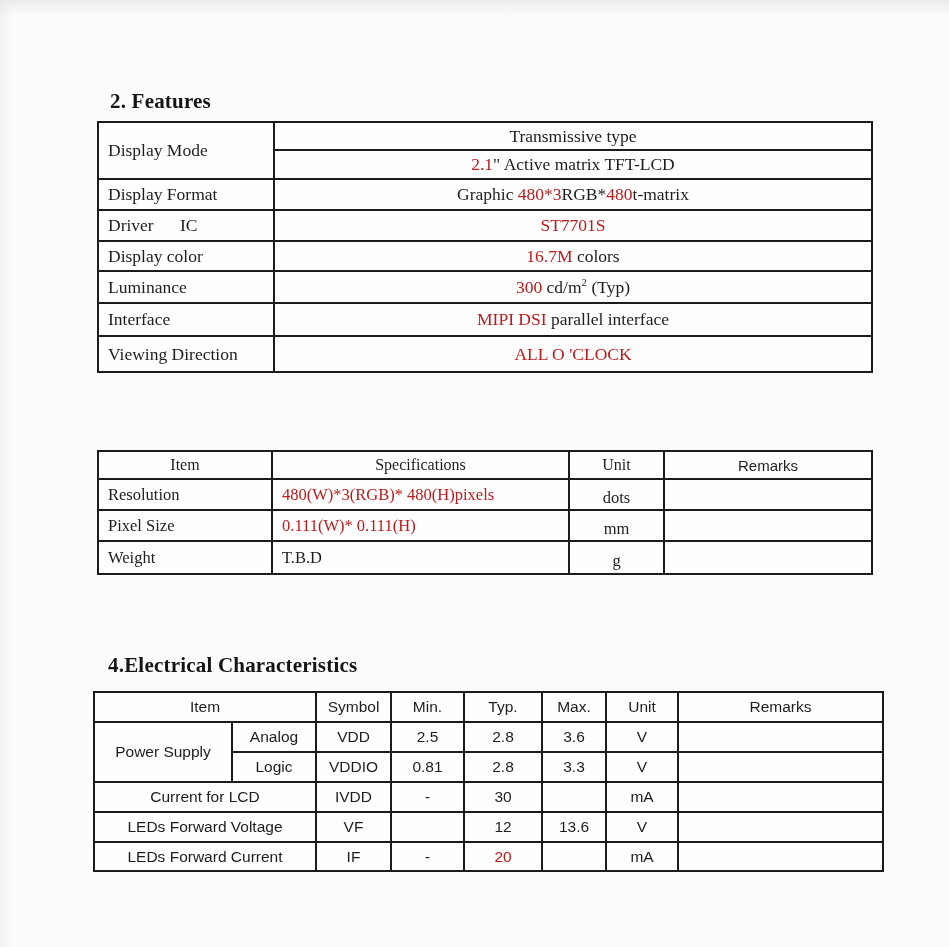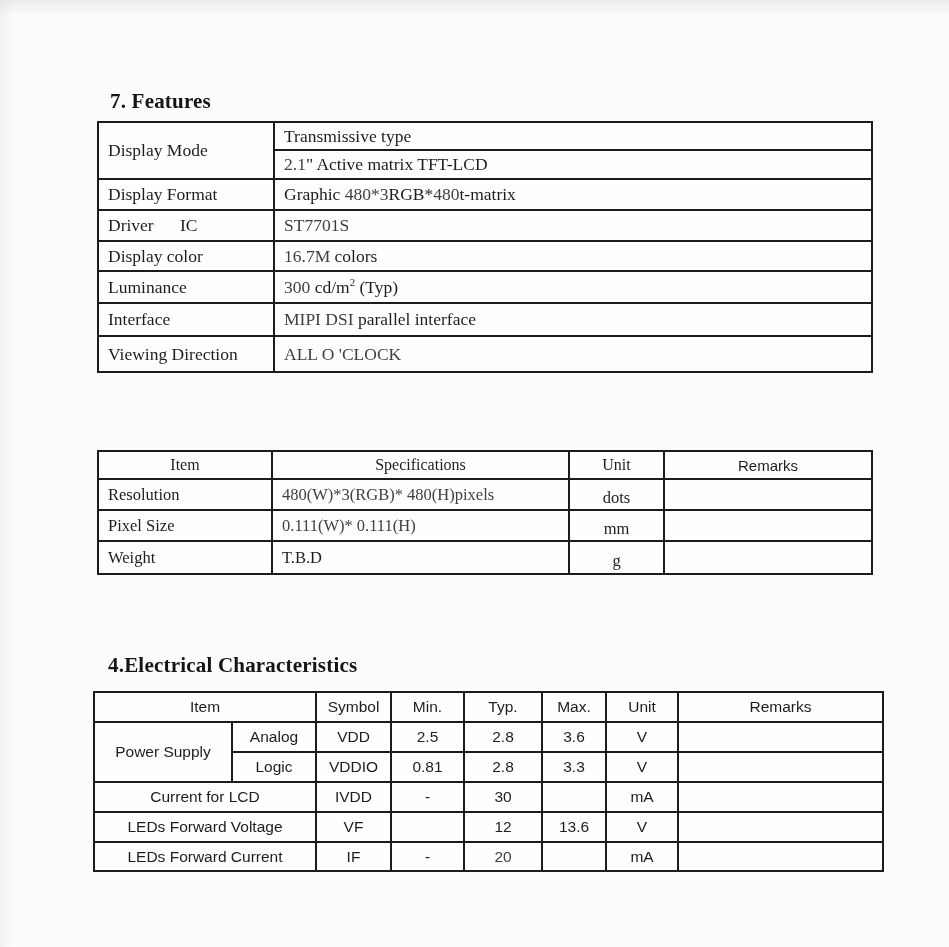--- a/index.html
+++ b/index.html
@@ -26,27 +26,27 @@
 
   table.tbl{
     position:absolute;border-collapse:collapse;table-layout:fixed;
     background:#fefefe;
   }
   table.tbl td,table.tbl th{
     border:2px solid #1c1c1c;
     padding:0 9px;vertical-align:middle;
     overflow:hidden;
   }
-  .red{color:#404040;}
+  .red{color:#b91c1c;}
   sup{font-size:.62em;line-height:0;}
 
   
   #features-table{left:97px;top:121px;width:776px;font-size:17.5px;}
   #features-table td.lbl{white-space:pre;text-align:left;}
-  #features-table td.val{text-align:left;}
+  #features-table td.val{text-align:center;}
 
   
   #mech-table{left:97px;top:450px;width:776px;font-size:16.5px;}
   #mech-table th{font-weight:400;text-align:center;font-size:16px;}
   #mech-table th.sans{font-family:"Liberation Sans", sans-serif;font-size:15px;}
   #mech-table td.item{text-align:left;}
   #mech-table td.spec{text-align:left;}
   #mech-table td.unit{text-align:center;padding-top:6px;}
   #mech-table td.rem{text-align:center;}
 
@@ -54,21 +54,21 @@
   #elec-table{left:93px;top:691px;width:791px;
     font-family:"Liberation Sans", sans-serif;font-size:15.5px;}
   #elec-table th{font-weight:400;text-align:center;font-size:15.5px;}
   #elec-table td{text-align:center;padding:0 4px;}
 </style>
 </head>
 <body>
 
 <div class="page">
 
-  <h2 class="section-heading" id="h-features">7. Features</h2>
+  <h2 class="section-heading" id="h-features">2. Features</h2>
 
   <table class="tbl" id="features-table">
     <colgroup>
         <col style="width:176px">
         <col>
       </colgroup>
     <tbody>
       <tr style="height:28px">
         <td class="lbl" rowspan="2">Display Mode</td>
         <td class="val"><span>Transmissive type</span></td>

